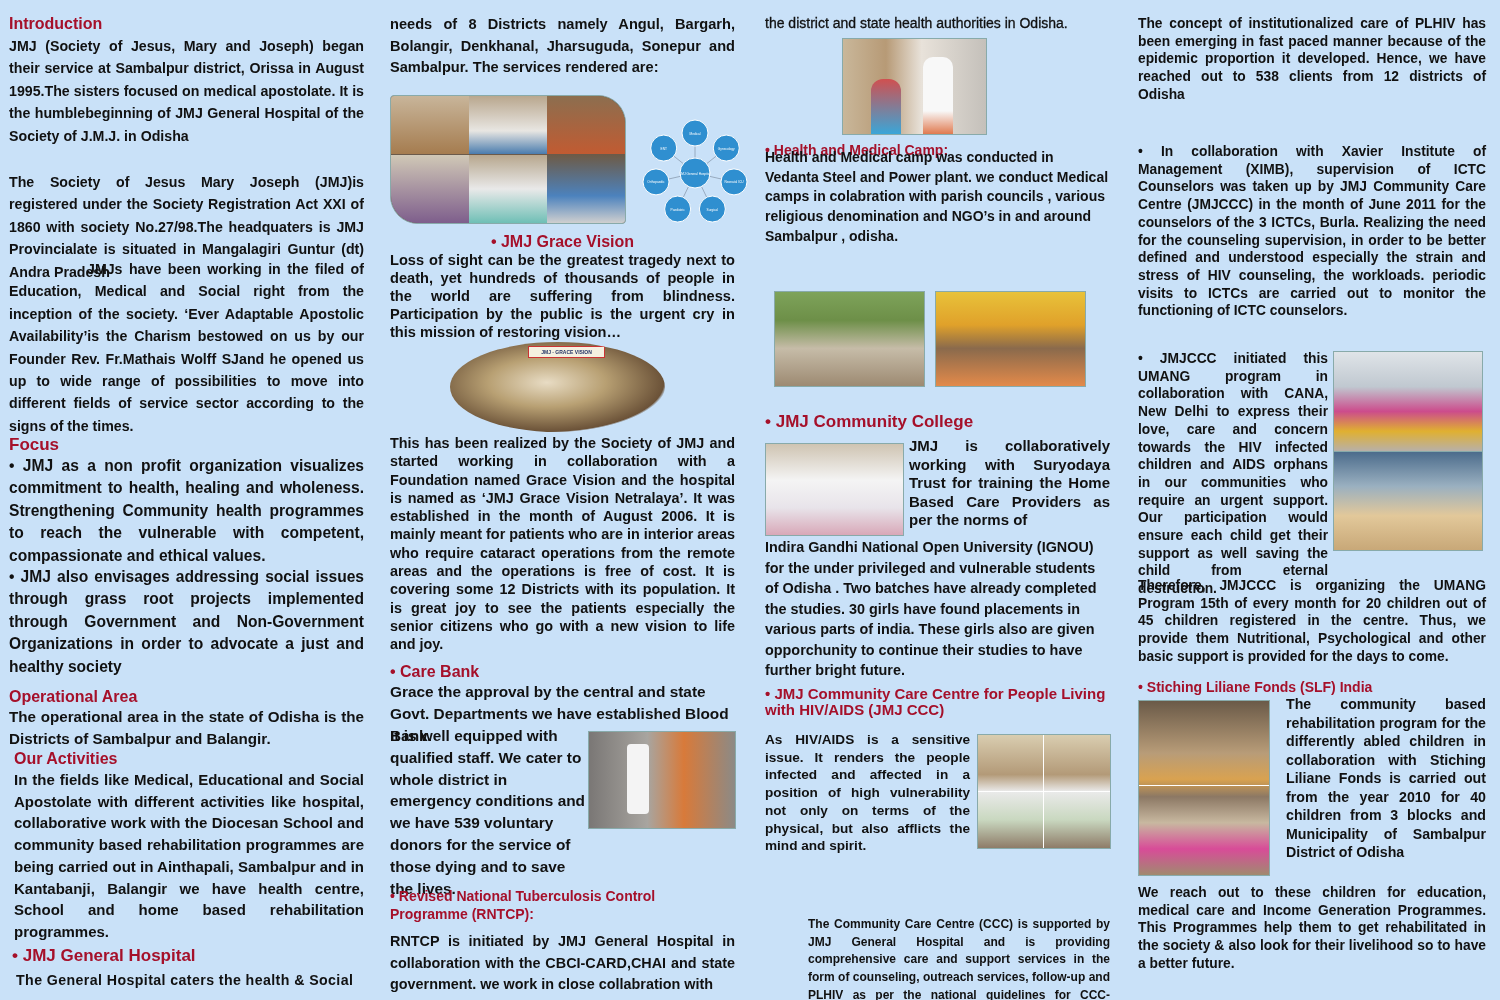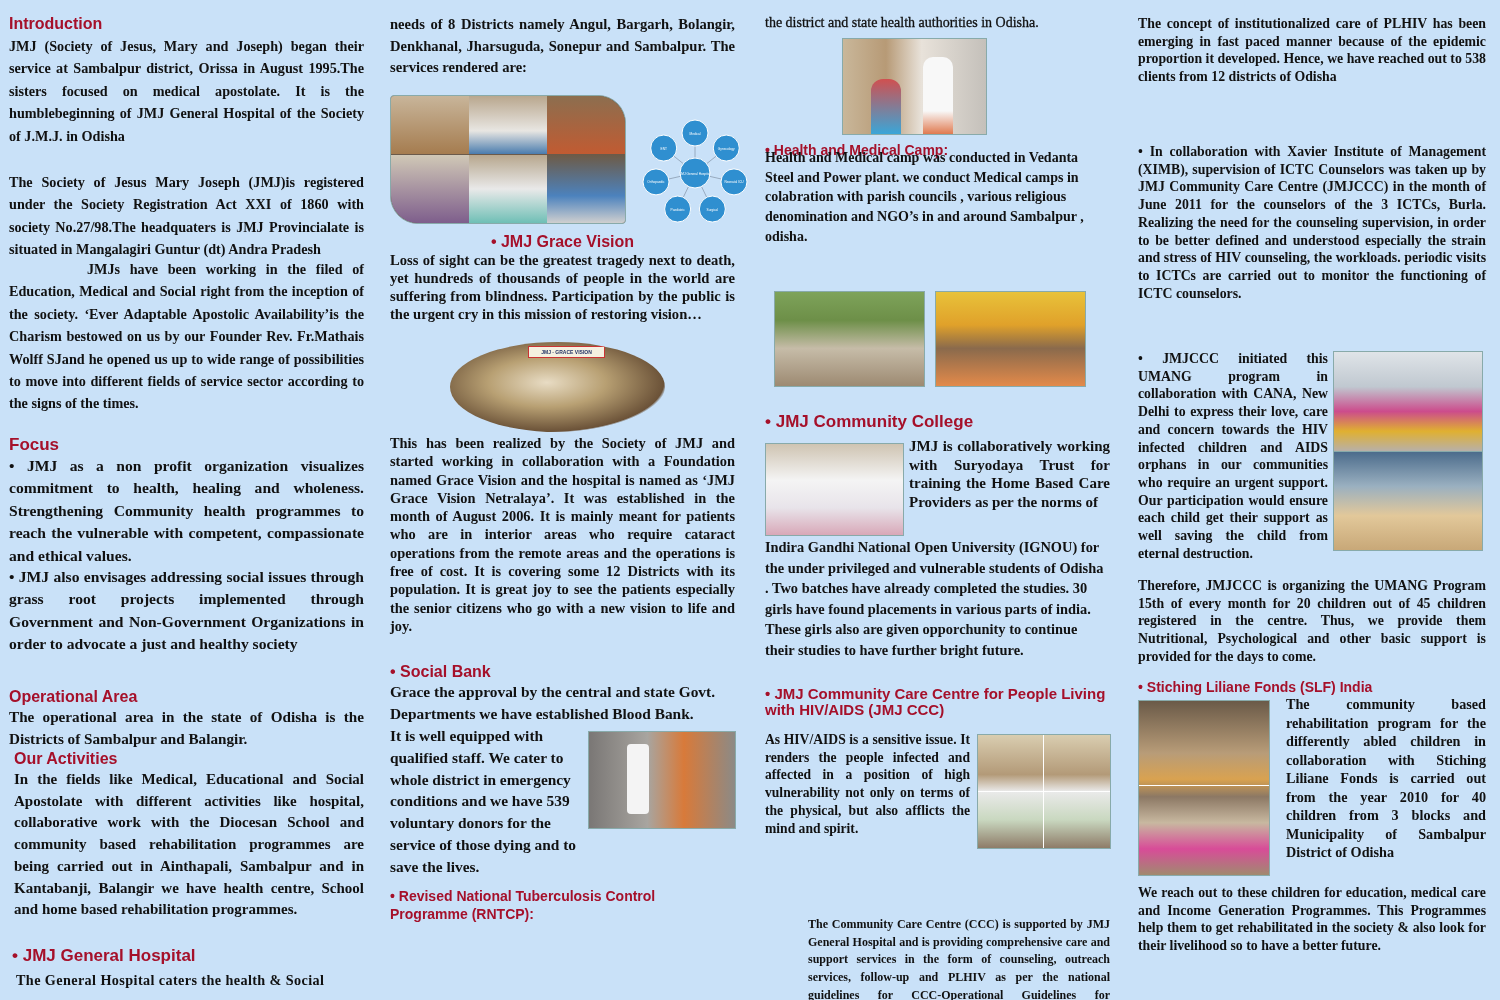--- a/index.html
+++ b/index.html
@@ -12,21 +12,21 @@
   }
   .col { position:absolute; top:0; height:727px; }
   .c1 { left:9px; width:355px; }
   .c2 { left:390px; width:345px; }
   .c3 { left:765px; width:345px; }
   .c4 { left:1138px; width:348px; }
   .abs { position:absolute; left:0; right:0; }
   .h { color:#a5102a; font-weight:bold; font-size:16px; line-height:19px; }
   .h.big { font-size:17px; }
   .h.sm { font-size:14px; line-height:18px; }
-  .p { font-weight:bold; font-size:14.2px; line-height:22.4px; text-align:justify;font-family:Liberation Serif, serif; }
+  .p { font-weight:bold; font-size:14.2px; line-height:22.4px; text-align:justify; }
   .p.tight { line-height:18px; }
   .p.t2 { line-height:21.6px; }
   .p.t3 { line-height:17.7px; }
   .photo { position:absolute; border:1px solid #8aa; overflow:hidden; }
   .photo span { display:block; }
   .diag { position:absolute; }
 </style>
 </head>
 <body>
 
@@ -106,28 +106,29 @@
 
   <div class="abs h" style="top:232px;text-align:center;">• JMJ Grace Vision</div>
   <div class="abs p tight" style="top:251px;font-size:14.6px;">Loss of sight can be the greatest tragedy next to death, yet hundreds of thousands of people in the world are suffering from blindness. Participation by the public is the urgent cry in this mission of restoring vision…</div>
 
   <div class="photo" style="top:342px;left:60px;width:215px;height:90px;border:none;border-radius:50%;background:radial-gradient(ellipse at 45% 45%,#e8dcc4 0%,#b8a073 35%,#6b5238 70%,#c9e1f8 72%);">
     <span style="position:absolute;left:78px;top:4px;width:75px;height:10px;background:#f4f0e0;border:1px solid #c33;font-size:5px;line-height:10px;text-align:center;color:#236;font-weight:bold;overflow:hidden;">JMJ - GRACE VISION NETRALAYA</span>
   </div>
 
   <div class="abs p tight" style="top:434px;font-size:14.4px;line-height:18.3px;">This has been realized by the Society of JMJ and started working in collaboration with a Foundation named Grace Vision and the hospital is named as ‘JMJ Grace Vision Netralaya’. It was established in the month of August 2006. It is mainly meant for patients who are in interior areas who require cataract operations from the remote areas and the operations is  free of cost. It is covering some 12 Districts with its population. It is great joy to see the patients especially the senior citizens who go with a new vision to life and joy.</div>
 
-  <div class="abs h" style="top:662px;">• Social Bank</div>
+  <div class="abs h" style="top:662px;">• Care Bank</div>
   <div class="abs p" style="top:681px;font-size:15.4px;line-height:21.8px;text-align:left;">Grace the approval by the central and state Govt. Departments  we have established Blood Bank.</div>
   <div class="abs p" style="top:725px;width:195px;font-size:15.4px;line-height:21.8px;text-align:left;">It is well equipped with qualified staff. We cater to whole district in emergency conditions and we have 539 voluntary donors for the service of those dying and to save the lives.</div>
   <div class="photo" style="top:731px;left:198px;width:146px;height:96px;background:linear-gradient(90deg,#7a7775 0%,#a8a5a0 40%,#d87a3a 65%,#8c8a86 100%);">
     <span style="position:absolute;left:38px;top:12px;width:22px;height:70px;background:#f4f4f4;border-radius:4px;"></span>
   </div>
 
   <div class="abs h sm" style="top:887px;">• Revised National Tuberculosis Control Programme (RNTCP):</div>
+  <div class="abs p" style="top:931px;font-size:14.4px;line-height:21.5px;">RNTCP is initiated by JMJ General Hospital in collaboration with the CBCI-CARD,CHAI and state government. we work in close collabration with</div>
 </div>
 
 <div class="col c3">
   <div class="abs p" style="top:12px;font-size:14px;text-align:left;font-weight:normal;-webkit-text-stroke:0.3px #111;">the district and state health   authorities in Odisha.</div>
   <div class="photo" style="top:38px;left:77px;width:143px;height:95px;background:linear-gradient(90deg,#c9b79a 0%,#b79a76 30%,#e8e2da 55%,#c4c0ba 100%);">
     <span style="position:absolute;left:28px;top:40px;width:30px;height:55px;background:linear-gradient(#d05050,#3aa6d8);border-radius:12px 12px 0 0;"></span>
     <span style="position:absolute;left:80px;top:18px;width:30px;height:77px;background:linear-gradient(#f8f8f8 70%,#e07a50);border-radius:10px 10px 0 0;"></span>
   </div>
   <div class="abs h sm" style="top:141px;">• Health and Medical Camp:</div>
   <div class="abs p" style="top:148px;font-size:14px;line-height:19.7px;text-align:left;">Health and Medical camp was  conducted in Vedanta Steel and  Power plant. we conduct Medical camps in colabration with parish councils , various religious denomination and NGO’s in and around  Sambalpur , odisha.</div>

